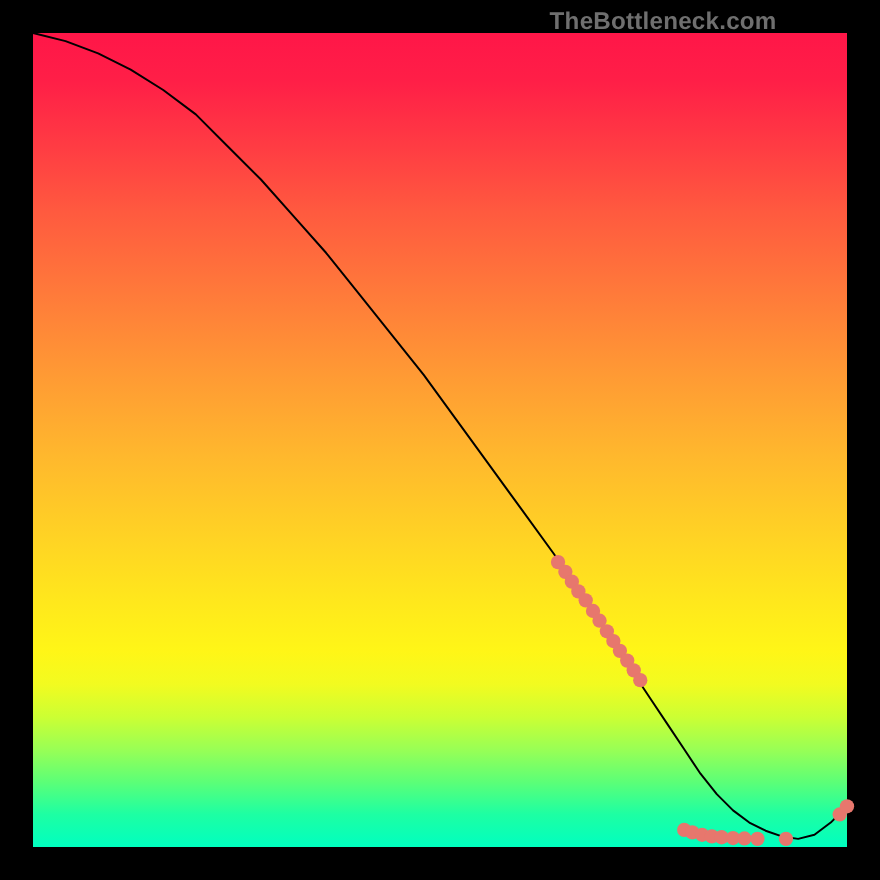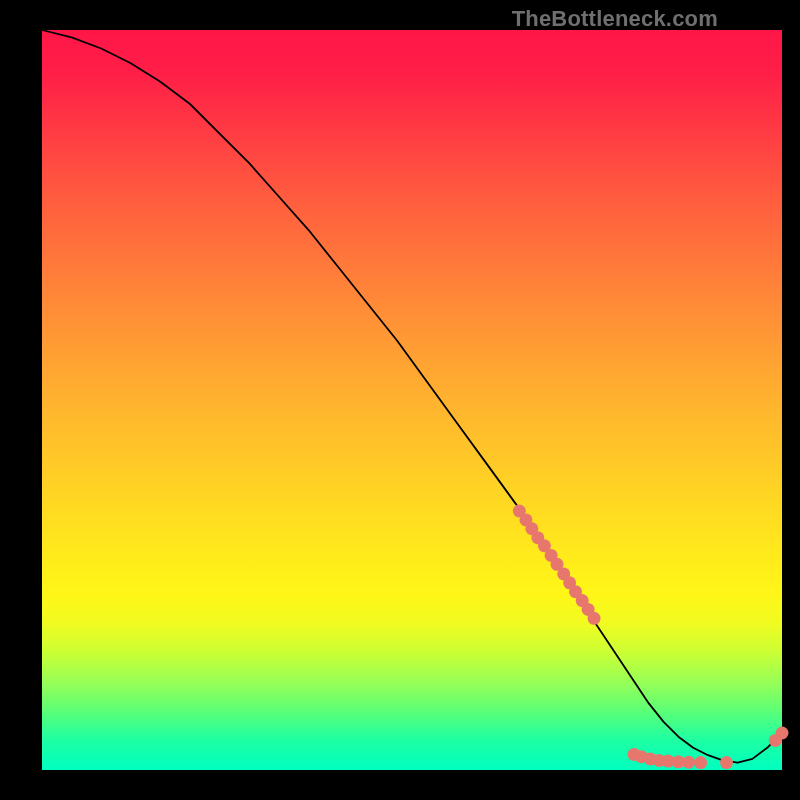--- a/index.html
+++ b/index.html
@@ -2,21 +2,20 @@
 <html><head>
 <meta charset="utf-8">
 <style>
   * { margin: 0; padding: 0; box-sizing: border-box; }
   html, body { width: 800px; height: 800px; overflow: hidden; background: #000; }
   .stage {
     position: relative;
     width: 712px;
     height: 800px;
     background: #000;
-    margin-left: 12px;
   }
   .plot-area {
     position: absolute;
     left: 30px;
     top: 30px;
     width: 740px;
     height: 740px;
     
     background: linear-gradient(to bottom,
       #ff1648 0%,

